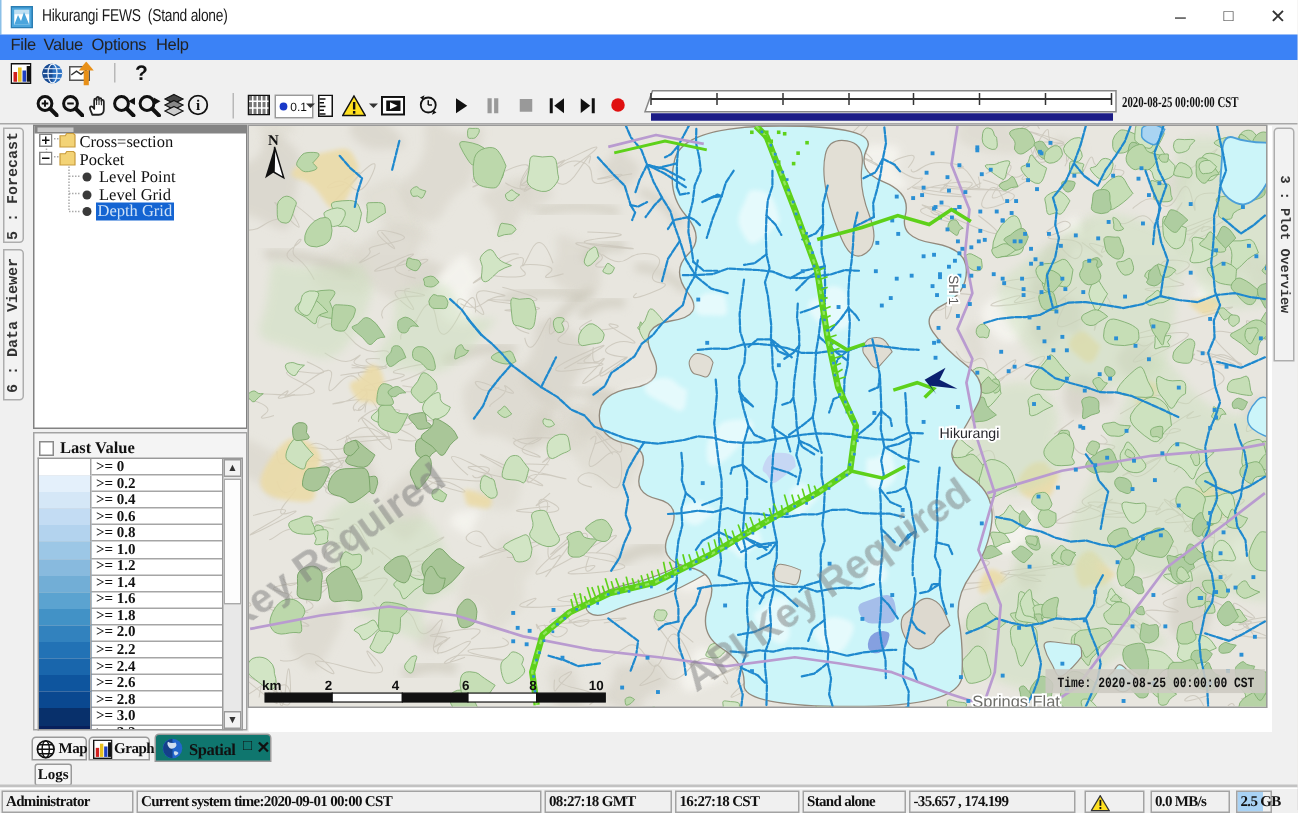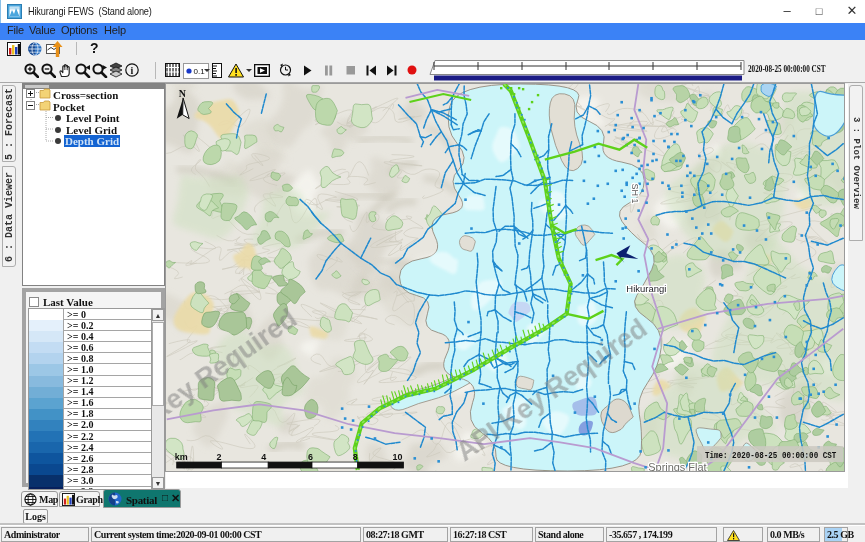--- a/index.html
+++ b/index.html
@@ -19,22 +19,22 @@
 .vtab { position:absolute; background:#f2f2f2; border:1px solid #adadad; border-radius:3px 0 0 3px;
   writing-mode:vertical-rl; transform:rotate(180deg); text-align:center;
   font-size:10px; color:#333; font-family:"Liberation Mono",monospace; font-weight:bold; }
 .vtabR { position:absolute; background:#f2f2f2; border:1px solid #adadad; border-radius:3px 3px 0 0;
   writing-mode:vertical-rl; text-align:center; font-size:9px; color:#333;
   font-family:"Liberation Mono",monospace; font-weight:bold; }
 
 #treepanel { left:22px; top:83px; width:143px; height:203px; background:#fff; border:1px solid #828282; }
 #treesplit { left:23px; top:84px; width:141px; height:5px; background:#848484; }
 #treesplit div { position:absolute; left:2px; top:1px; width:24px; height:3px; background:#c8c8c8; }
-.trow { position:absolute; font-family:"Liberation Serif", serif; font-weight:bold; font-size:11px; color:#111; white-space:pre; }
-#legendpanel { left:22px; top:288px; width:143px; height:199px; background:#f4f4f4; border:4px solid #a3a3a3; }
+.trow { position:absolute; font-family:"Liberation Serif", serif; font-weight:normal; font-size:11px; color:#111; white-space:pre; }
+#legendpanel { left:22px; top:288px; width:143px; height:199px; background:#f4f4f4; border:1px solid #a3a3a3; }
 .mono { font-family:"Liberation Serif", serif; font-weight:bold; }
 #lv { position:absolute; left:3px; top:4px; font-size:11px; color:#111; }
 #lvbox { position:absolute; left:3px; top:5px; width:10px; height:10px; background:#fff; border:1px solid #8a8a8a; }
 #ltable { position:absolute; left:2px; top:16px; width:123px; height:182px; border:1px solid #999; border-right:none; overflow:hidden; background:#fff; }
 .lrow { height:11.1px; border-bottom:1px solid #a5a5a5; position:relative; }
 .lsw { position:absolute; left:0; top:0; width:35px; height:11.1px; border-right:1px solid #a5a5a5; }
 .lval { position:absolute; left:38px; top:-0.5px; font-family:"Liberation Serif", serif; font-weight:bold; font-size:10px; color:#111; }
 #lscroll { position:absolute; left:125px; top:16px; width:14px; height:182px; background:#e8e8e8; border:1px solid #999; }
 .sbtn { position:absolute; left:0; width:12px; height:12px; background:#f2f2f2; border:1px solid #9a9a9a; font-size:7px; text-align:center; line-height:11px; color:#333; }
 

